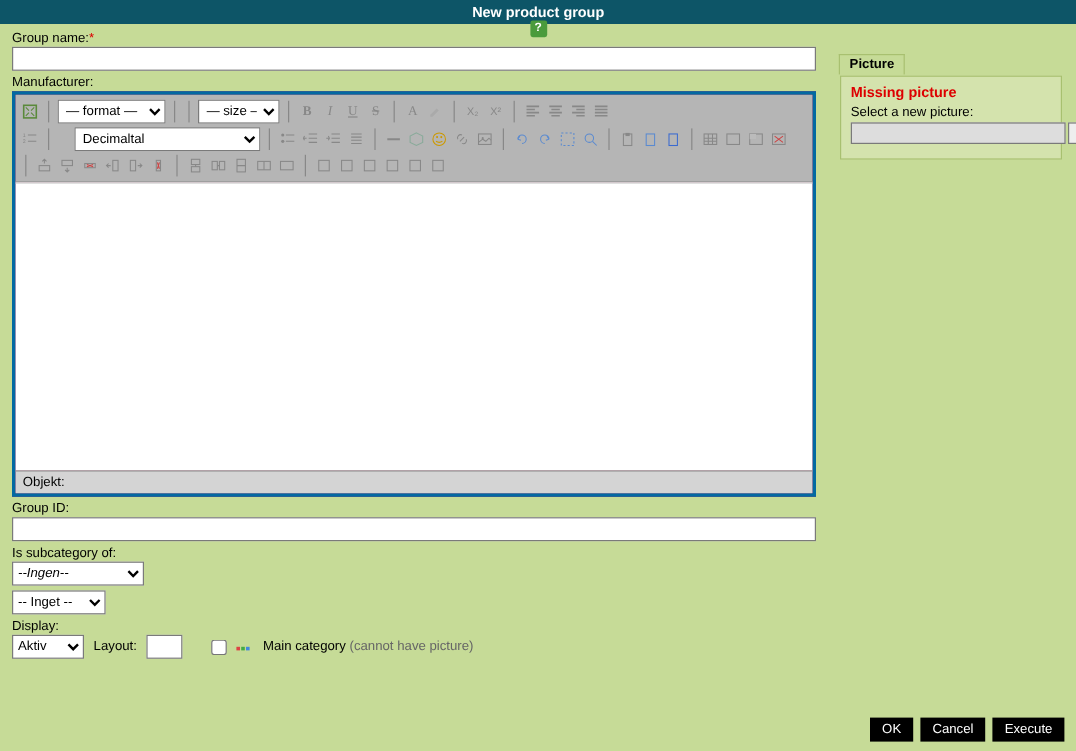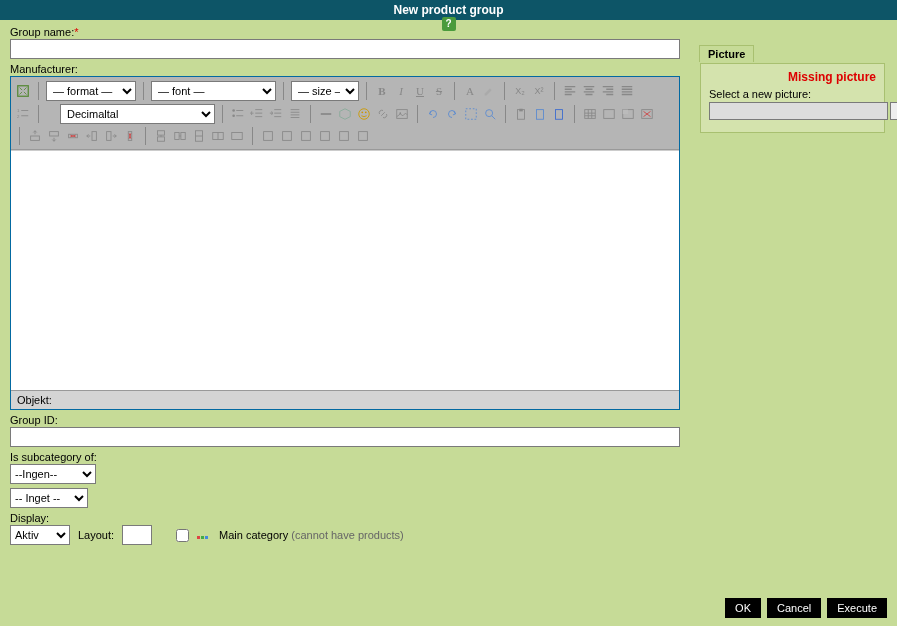--- a/index.html
+++ b/index.html
@@ -8,21 +8,21 @@
 .titlebar { background: #0d5567; color: #fff; font-weight: bold; font-size: 12px; padding: 3px 8px; display: flex; justify-content: space-between; align-items: center; height: 20px; flex-direction: column; }
 .help-icon { width: 14px; height: 14px; background: #4a9b3c; color: #fff; border-radius: 2px; text-align: center; line-height: 14px; font-size: 10px; cursor: pointer; }
 .content { flex: 1; padding: 6px 10px 0 10px; display: flex; gap: 20px; align-items: flex-start; }
 .left-col { flex: 1; max-width: 670px; }
 .right-col { width: 185px; margin-top: 20px; }
 .field-group { margin-bottom: 4px; }
 .label { font-size: 11px; color: #000; display: block; margin-bottom: 1px; }
 .required { color: #d00; }
 .text-input { width: 100%; height: 20px; border: 1px solid #7a7a7a; background: #fff; padding: 2px 4px; font-size: 11px; }
 .text-input-sm { width: 30px; }
-.editor-box { border: 1px solid #0369a1; background: #be185d; }
+.editor-box { border: 3px solid #0369a1; background: #be185d; }
 .toolbar { background: #b5b5b5; padding: 4px; display: flex; flex-wrap: wrap; gap: 3px; align-items: center; border-bottom: 1px solid #999; }
 .toolbar-row { display: flex; flex-wrap: wrap; gap: 3px; align-items: center; width: 100%; }
 .tb-icon { width: 16px; height: 16px; display: inline-flex; align-items: center; justify-content: center; color: #888; cursor: pointer; }
 .tb-icon svg { width: 14px; height: 14px; }
 .tb-sep { width: 1px; height: 18px; background: #888; margin: 0 4px; }
 .tb-select { height: 20px; border: 1px solid #7a7a7a; background: #fff; font-size: 11px; padding: 0 2px; }
 .tb-select-format { width: 90px; }
 .tb-select-font { width: 125px; }
 .tb-select-size { width: 68px; }
 .tb-select-dec { width: 155px; margin-left: 14px; }
@@ -30,21 +30,21 @@
 .editor-footer { background: #d4d4d4; border-top: 1px solid #999; padding: 3px 6px; font-size: 11px; }
 .select-field { height: 20px; border: 1px solid #7a7a7a; background: #fff; font-size: 11px; }
 .inline-row { display: flex; align-items: center; gap: 8px; }
 .checkbox { width: 13px; height: 13px; }
 .cat-icon { width: 14px; height: 10px; display: inline-block; }
 .cat-icon span { display: inline-block; width: 3px; height: 3px; margin: 0 1px 0 0; vertical-align: middle; }
 .muted { color: #666; }
 .picture-panel { background: #d4e3ad; border: 1px solid #a8c070; }
 .picture-tab { position: relative; top: -1px; display: inline-block; background: #c6db97; border: 1px solid #a8c070; border-bottom: none; padding: 2px 8px; font-size: 11px; font-weight: bold; margin-left: -1px; }
 .picture-body { padding: 6px 8px 12px 8px; }
-.missing { color: #d00; font-weight: bold; text-align: right; margin-bottom: 4px; font-size: 12px; }
+.missing { color: #d00; font-weight: bold; text-align: left; margin-bottom: 4px; font-size: 12px; }
 .browse-row { display: flex; gap: 2px; }
 .browse-input { flex: 1; height: 18px; border: 1px solid #7a7a7a; background: #ddd; }
 .browse-btn { font-size: 10px; padding: 1px 6px; border: 1px solid #7a7a7a; background: #eee; cursor: pointer; }
 .footer { position: absolute; bottom: 8px; right: 10px; display: flex; gap: 6px; }
 .btn { background: #000; color: #fff; border: none; padding: 4px 10px; font-size: 11px; cursor: pointer; }
 </style>
 </head>
 <body>
 
 <div class="window">
@@ -67,21 +67,20 @@
             <div class="toolbar-row">
               <span class="tb-icon">
                   <svg viewBox="0 0 16 16">
                     <rect x="2" y="2" width="12" height="12" fill="none" stroke="#5a8a3a" stroke-width="1.5"></rect>
                     <path d="M4 4 L7 7 M12 4 L9 7 M4 12 L7 9 M12 12 L9 9" stroke="#5a8a3a"></path>
                   </svg>
                 </span>
               <span class="tb-sep"></span>
               <select class="tb-select tb-select-format"><option>— format —</option></select>
               <span class="tb-sep"></span>
-              <select class="tb-select tb-select-font"><option>— font —</option></select>
               <span class="tb-sep"></span>
               <select class="tb-select tb-select-size"><option>— size —</option></select>
               <span class="tb-sep"></span>
               <span class="tb-icon" style="font-weight:bold;font-family:serif;">B</span>
               <span class="tb-icon" style="font-style:italic;font-family:serif;">I</span>
               <span class="tb-icon" style="text-decoration:underline;font-family:serif;">U</span>
               <span class="tb-icon" style="text-decoration:line-through;font-family:serif;">S</span>
               <span class="tb-sep"></span>
               <span class="tb-icon" style="font-family:serif;">A</span>
               <span class="tb-icon">
@@ -350,39 +349,39 @@
         </div>
       </div>
 
       <div class="field-group">
         <label class="label">Group ID:</label>
         <input type="text" class="text-input" style="">
       </div>
 
       <div class="field-group">
         <label class="label">Is subcategory of:</label>
-        <select class="select-field" style="width:86px;"><option>--Ingen--</option></select>
+        <select class="select-field" style="width:110px;font-style:italic;"><option>--Ingen--</option></select>
       </div>
 
       <div class="field-group">
         <select class="select-field" style="width:78px;"><option>-- Inget --</option></select>
       </div>
 
       <div class="field-group">
         <label class="label">Display:</label>
         <div class="inline-row">
           <select class="select-field" style="width:60px;"><option>Aktiv</option></select>
           <span>Layout:</span>
           <input type="text" class="text-input text-input-sm" style="">
           <span style="width:8px;"></span>
           <input type="checkbox" class="checkbox" style="">
           <span class="cat-icon">
             <span style="background:#d44;"></span><span style="background:#4a4;"></span><span style="background:#48d;"></span>
           </span>
-          <span><span>Main category</span> <span class="muted">(cannot have products)</span></span>
+          <span><span>Main category</span> <span class="muted">(cannot have picture)</span></span>
         </div>
       </div>
     </div>
 
     <div class="right-col">
       <span class="picture-tab">Picture</span>
       <div class="picture-panel">
         <div class="picture-body">
           <div class="missing">Missing picture</div>
           <div style="margin-bottom:2px;">Select a new picture:</div>

